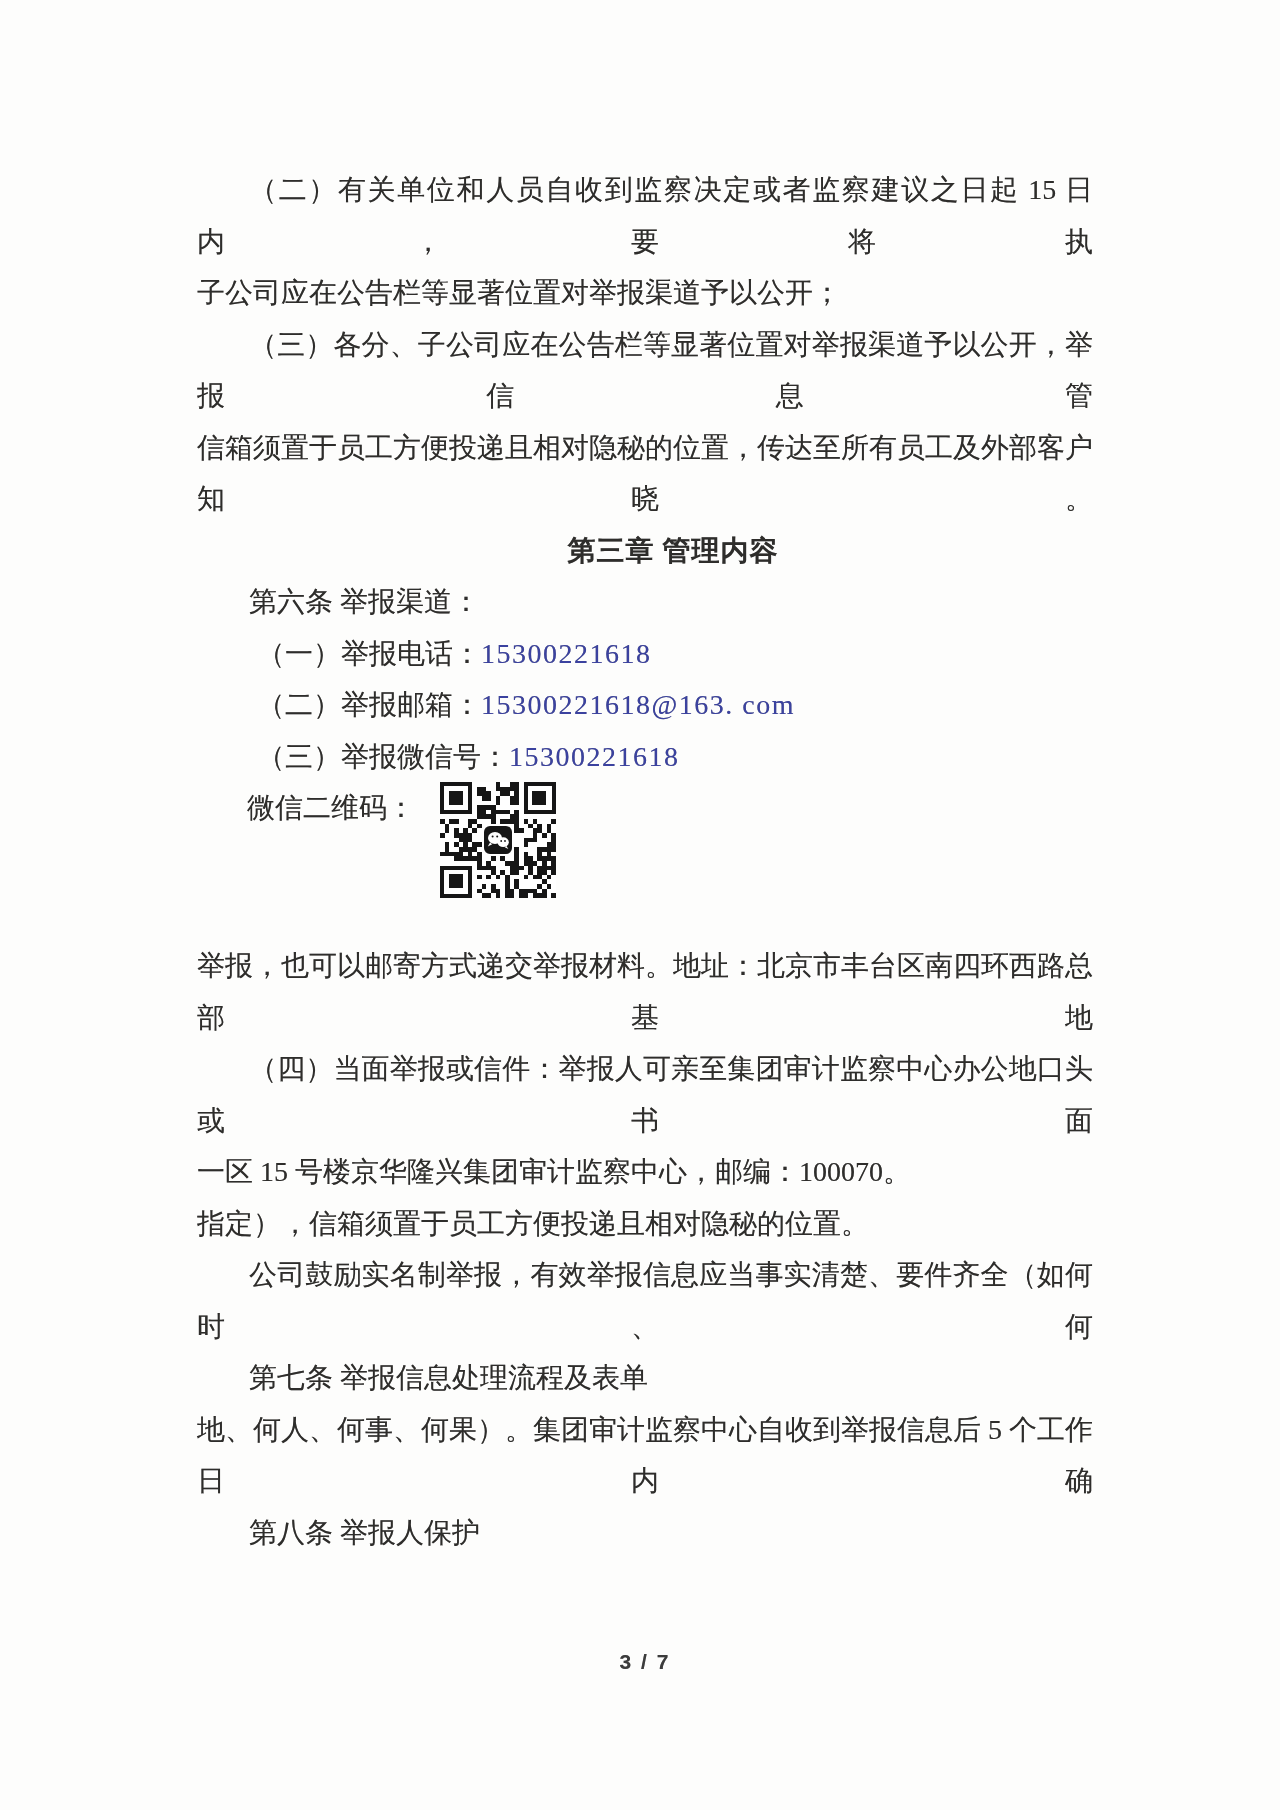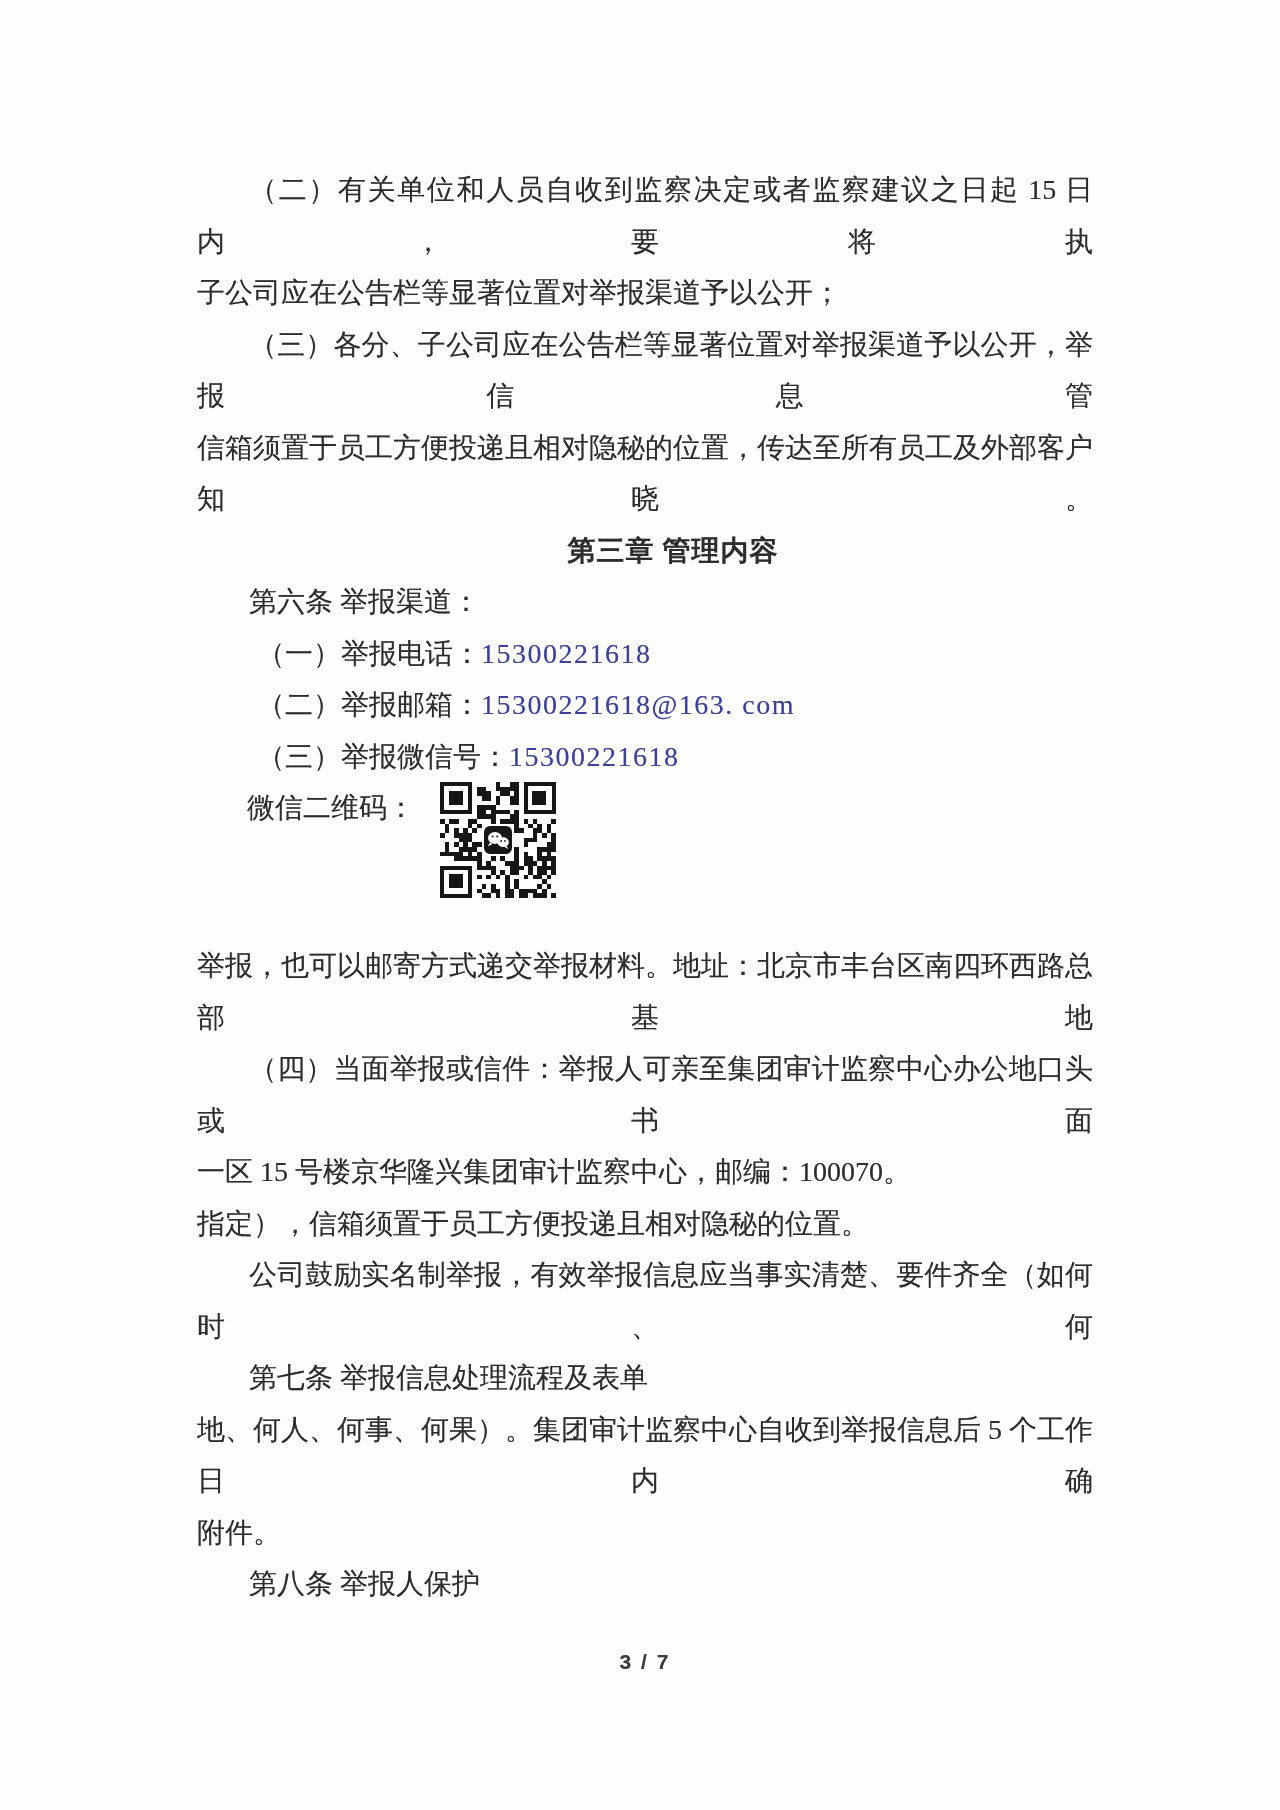--- a/index.html
+++ b/index.html
@@ -315,21 +315,20 @@
 
     <div class="ln jst">举报，也可以邮寄方式递交举报材料。地址：北京市丰台区南四环西路总部基地</div>
     <div class="ln jst ind">（四）当面举报或信件：举报人可亲至集团审计监察中心办公地口头或书面</div>
     <div class="ln">一区 15 号楼京华隆兴集团审计监察中心，邮编：100070。</div>
 
     <div class="ln">指定），信箱须置于员工方便投递且相对隐秘的位置。</div>
 
     <div class="ln jst ind">公司鼓励实名制举报，有效举报信息应当事实清楚、要件齐全（如何时、何</div>
     <div class="ln ind">第七条 举报信息处理流程及表单</div>
     <div class="ln jst">地、何人、何事、何果）。集团审计监察中心自收到举报信息后 5 个工作日内确</div>
-    <div class="ln">附件。</div>
 
     <div class="ln ind">第八条 举报人保护</div>
 
   </div>
 
   <div class="footer">3 / 7</div>
 
 </div>
 
 </body></html>

